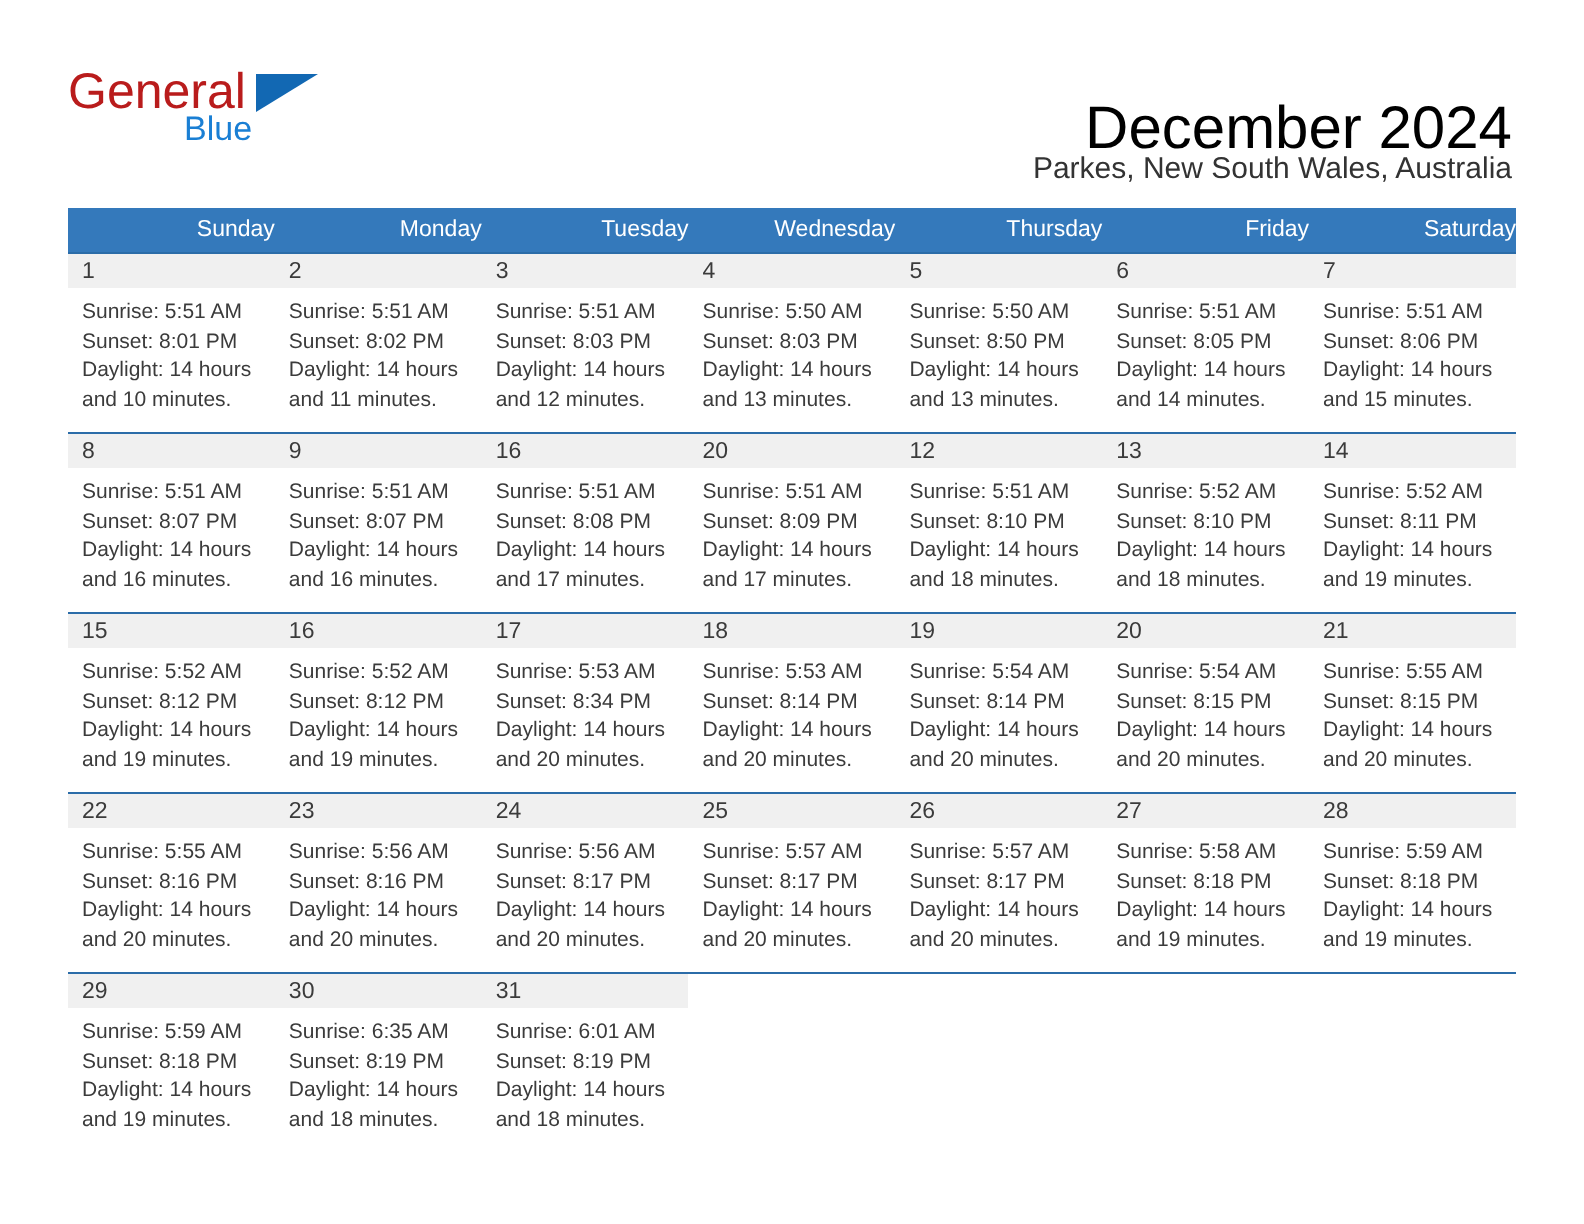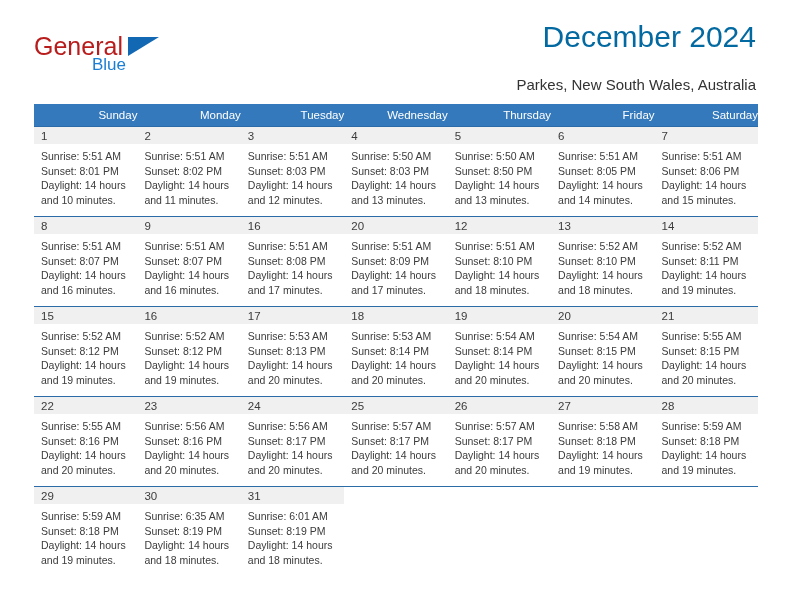--- a/index.html
+++ b/index.html
@@ -59,23 +59,23 @@
     position: absolute;
     left: 58px;
     top: 22px;
     font-size: 17px;
     color: #1a7fd4;
     font-family: "Liberation Sans", sans-serif;
   }
   .title {
     position: absolute;
     right: 36px;
-    top: 20px;
+    top: 48px;
     font-size: 30px;
-    color: #0369a1;
+    color: #000000;
     text-align: right;
     white-space: nowrap;
   }
   .subtitle {
     position: absolute;
     right: 36px;
     top: 76px;
     font-size: 15px;
     color: #333333;
     text-align: center;
@@ -318,21 +318,21 @@
               <div>Sunrise: 5:52 AM</div>
               <div>Sunset: 8:12 PM</div>
               <div>Daylight: 14 hours</div>
               <div>and 19 minutes.</div>
             </div>
           </td>
           <td>
             <div class="daynum-bar">17</div>
             <div class="cell-body">
               <div>Sunrise: 5:53 AM</div>
-              <div>Sunset: 8:13 PM</div>
+              <div>Sunset: 8:34 PM</div>
               <div>Daylight: 14 hours</div>
               <div>and 20 minutes.</div>
             </div>
           </td>
           <td>
             <div class="daynum-bar">18</div>
             <div class="cell-body">
               <div>Sunrise: 5:53 AM</div>
               <div>Sunset: 8:14 PM</div>
               <div>Daylight: 14 hours</div>

